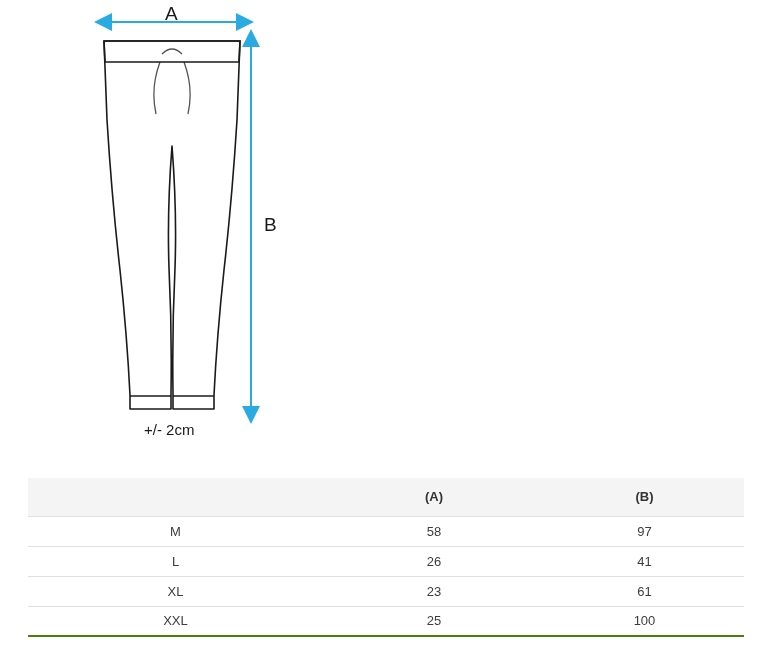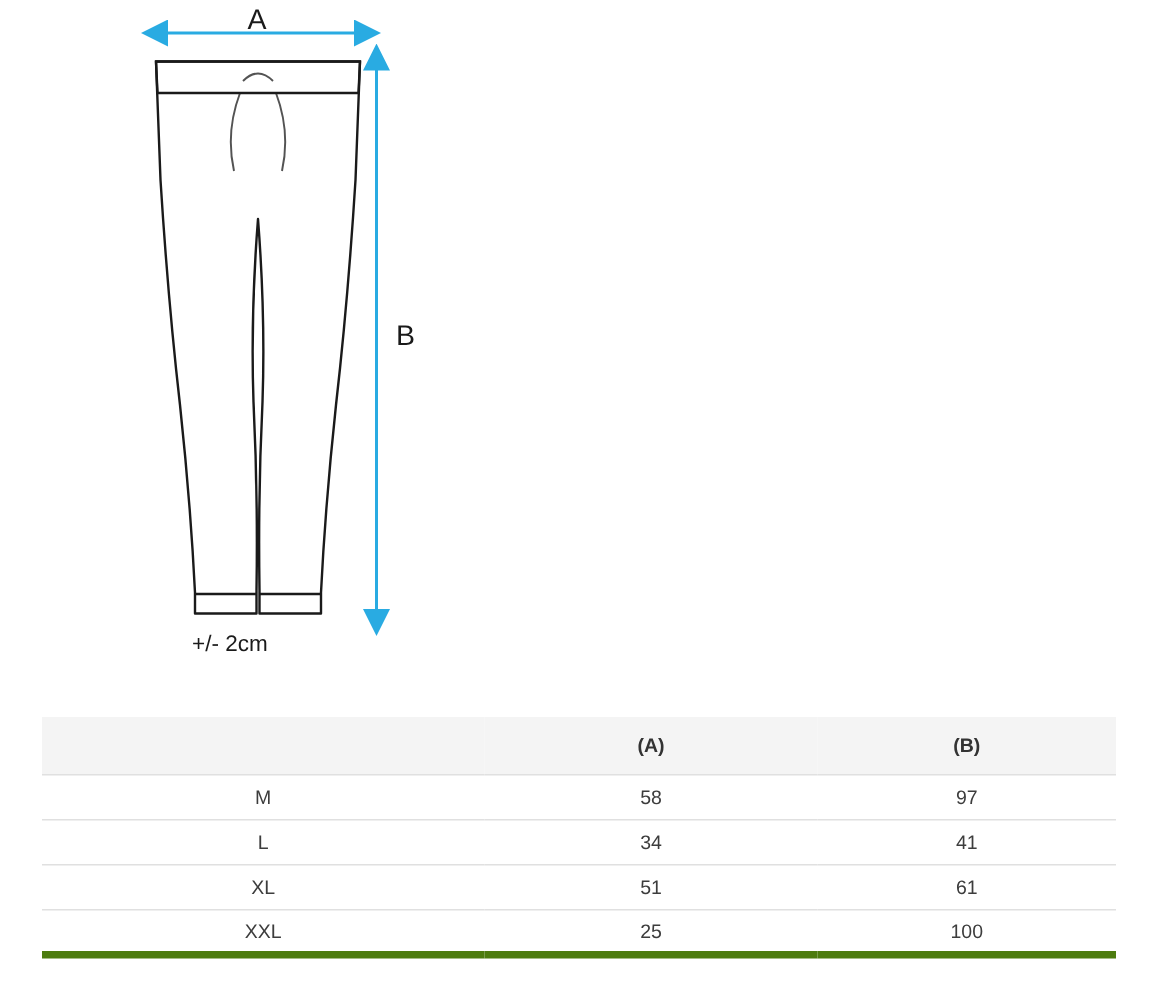--- a/index.html
+++ b/index.html
@@ -32,21 +32,21 @@
     font-family: "Liberation Sans", sans-serif;
     font-size: 19px;
     color: #1a1a1a;
     line-height: 1;
     user-select: none;
   }
   #label-a { left: 165px; top: 4px; }
   #label-b { left: 264px; top: 215px; }
   #tolerance {
     position: absolute;
-    left: 128px;
+    left: 144px;
     top: 421px;
     font-family: "Liberation Sans", sans-serif;
     font-size: 15px;
     color: #1a1a1a;
   }
 
   
   #size-table {
     position: absolute;
     left: 28px;
@@ -65,21 +65,21 @@
     font-weight: normal;
     border-bottom: 1px solid #e0e0e0;
   }
   #size-table thead th {
     background: #f4f4f4;
     font-weight: bold;
     color: #333333;
     border-bottom: 1px solid #e0e0e0;
   }
   #size-table thead tr { height: 38px; }
-  #size-table tbody tr:last-child td { border-bottom: 5px solid #4d7c0f; }
+  #size-table tbody tr:last-child td { border-bottom: 2px solid #4d7c0f; }
   .col-size { width: 295px; }
   .col-a { width: 222px; }
   .col-b { width: 199px; }
 </style>
 </head>
 <body>
 
 <div id="page">
 
   <div id="diagram">
@@ -152,26 +152,26 @@
       </tr>
     </thead>
     <tbody>
       <tr>
         <td>M</td>
         <td>58</td>
         <td>97</td>
       </tr>
       <tr>
         <td>L</td>
-        <td>34</td>
+        <td>26</td>
         <td>41</td>
       </tr>
       <tr>
         <td>XL</td>
-        <td>51</td>
+        <td>23</td>
         <td>61</td>
       </tr>
       <tr>
         <td>XXL</td>
         <td>25</td>
         <td>100</td>
       </tr>
     </tbody>
   </table>
 

